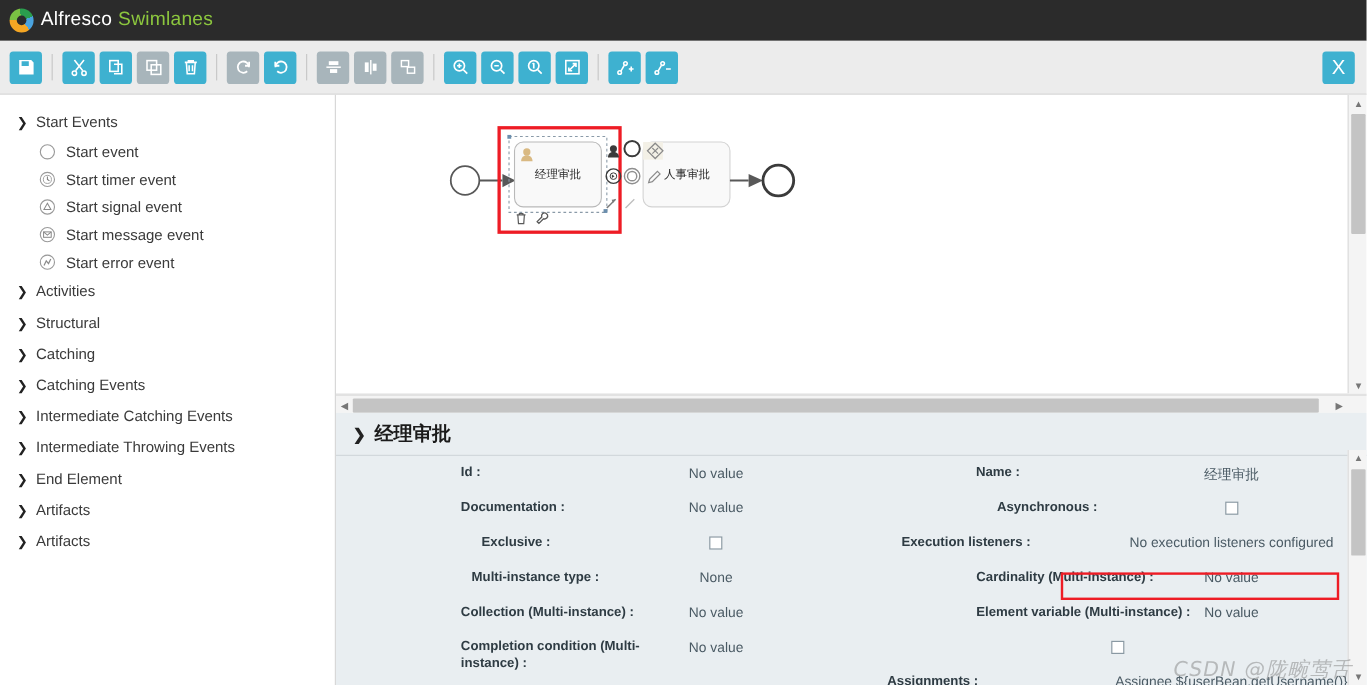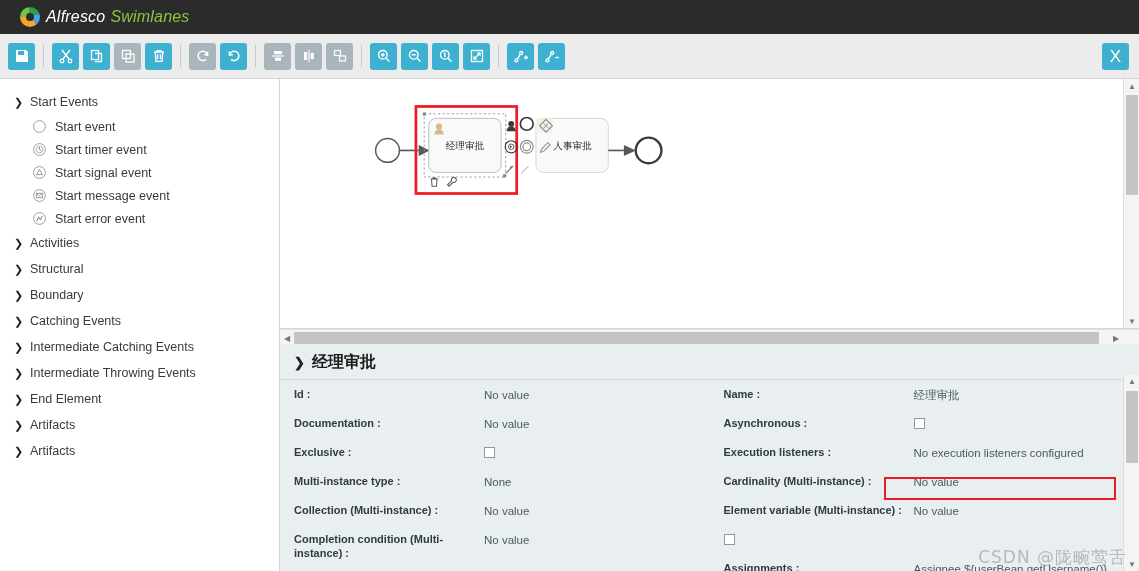--- a/index.html
+++ b/index.html
@@ -8,22 +8,21 @@
     width: 1139px; height: 571px;
     overflow: hidden;
     font-family: "Liberation Sans", sans-serif;
     background: #ffffff;
   }
   #app { position: relative; width: 1139px; height: 571px; overflow: hidden; background:#fff; }
 
   
   .header {
     height: 34px; background: #2b2b2b; display: flex; align-items: center;
-    padding-left: 20px;
-    font-style: italic;
+    padding-left: 8px;
   }
   .logo-mark {
     width: 20px; height: 20px; border-radius: 50%;
     background:
       conic-gradient(from 200deg,
         #f5a623 0deg 70deg,
         #7ac143 70deg 150deg,
         #2a9d4e 150deg 230deg,
         #4aa3df 230deg 300deg,
         #f5a623 300deg 360deg);
@@ -109,21 +108,21 @@
 
   
   .props { flex: 1 1 auto; background: #e9eef1; position: relative; overflow: hidden; }
   .props-header {
     display:flex; align-items:center; gap:8px;
     padding: 8px 0 6px 14px; font-size: 16px; font-weight: bold; color: #1b1b1b;
     border-bottom: 1px solid #d2d8dc;
   }
   .props-table { display: flex; padding: 8px 0 0 0; }
   .props-col { width: 50%; padding-left: 14px; }
-  .prop-row { display: flex; align-items: flex-start; min-height: 21px; margin-bottom: 8px; }
+  .prop-row { display: flex; align-items: flex-start; min-height: 21px; margin-bottom: 8px; justify-content: center; }
   .prop-label { width: 190px; flex: 0 0 190px; font-size: 11px; font-weight: bold; color: #2e3b43; line-height: 1.25; padding-right:6px; }
   .prop-value { font-size: 11.5px; color: #4a5a64; line-height: 1.25; position: relative; }
   .cbx { width: 11px; height: 11px; border: 1px solid #8a99a3; background: #fff; display:block; margin-top:1px; }
   .hl-box { position: absolute; border: 2px solid #ee1c25; pointer-events: none; }
 
   .watermark {
     position: absolute; right: 12px; bottom: 2px;
     font-size: 17px; color: rgba(120,120,120,.45); letter-spacing: 1px;
     white-space: nowrap; pointer-events: none;
   }
@@ -348,21 +347,21 @@
       <div class="pal-group">
         <span class="caret">❯</span>
         <span>Activities</span>
       </div>
       <div class="pal-group">
         <span class="caret">❯</span>
         <span>Structural</span>
       </div>
       <div class="pal-group">
         <span class="caret">❯</span>
-        <span>Boundary</span>
+        <span>Catching</span>
       </div>
       <div class="pal-group">
         <span class="caret">❯</span>
         <span>Catching Events</span>
       </div>
       <div class="pal-group">
         <span class="caret">❯</span>
         <span>Intermediate Catching Events</span>
       </div>
       <div class="pal-group">
@@ -545,14 +544,14 @@
 
         <div class="vscroll" style="top:31px;">
           <div class="arrow" style="top:0;">▲</div>
           <div class="thumb" style="top:16px;height:72px;"></div>
           <div class="arrow" style="bottom:0;">▼</div>
         </div>
       </div>
     </div>
   </div>
 
-  <div class="watermark" style="font-family:'DejaVu Sans',sans-serif;">CSDN @陇畹莺舌</div>
+  <div class="watermark" style="font-family:'DejaVu Sans',sans-serif;font-style:italic;">CSDN @陇畹莺舌</div>
 </div>
 
 </body></html>

